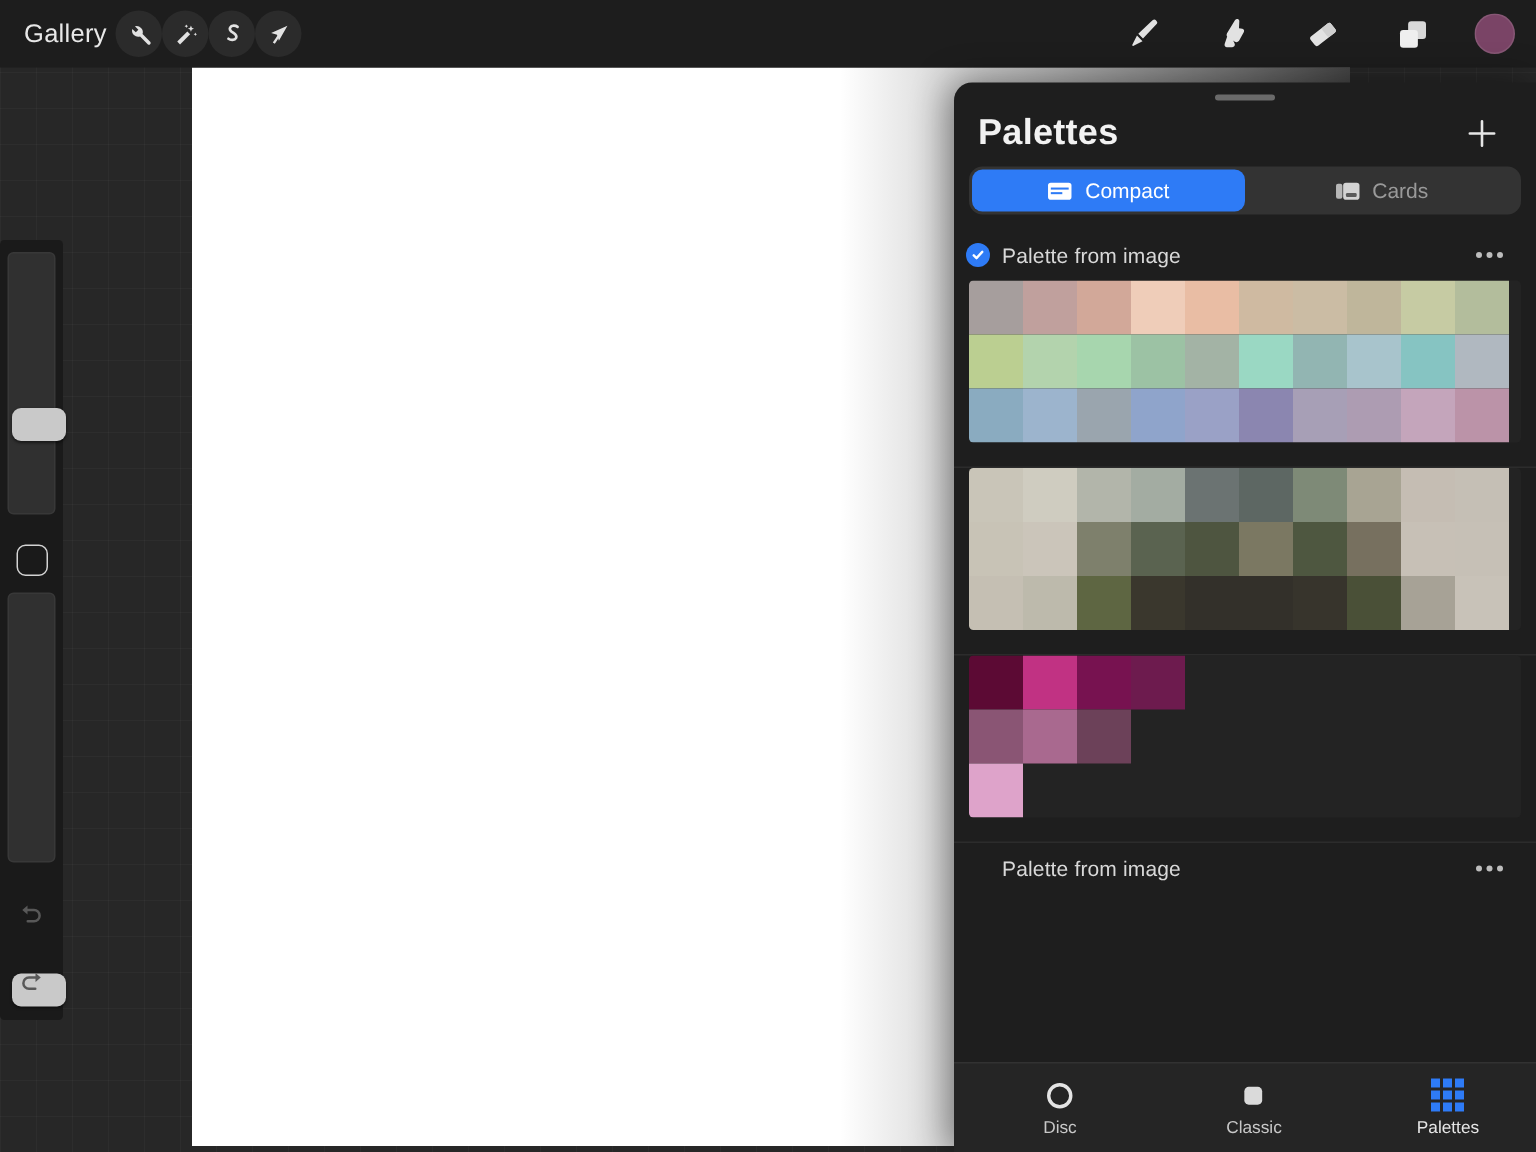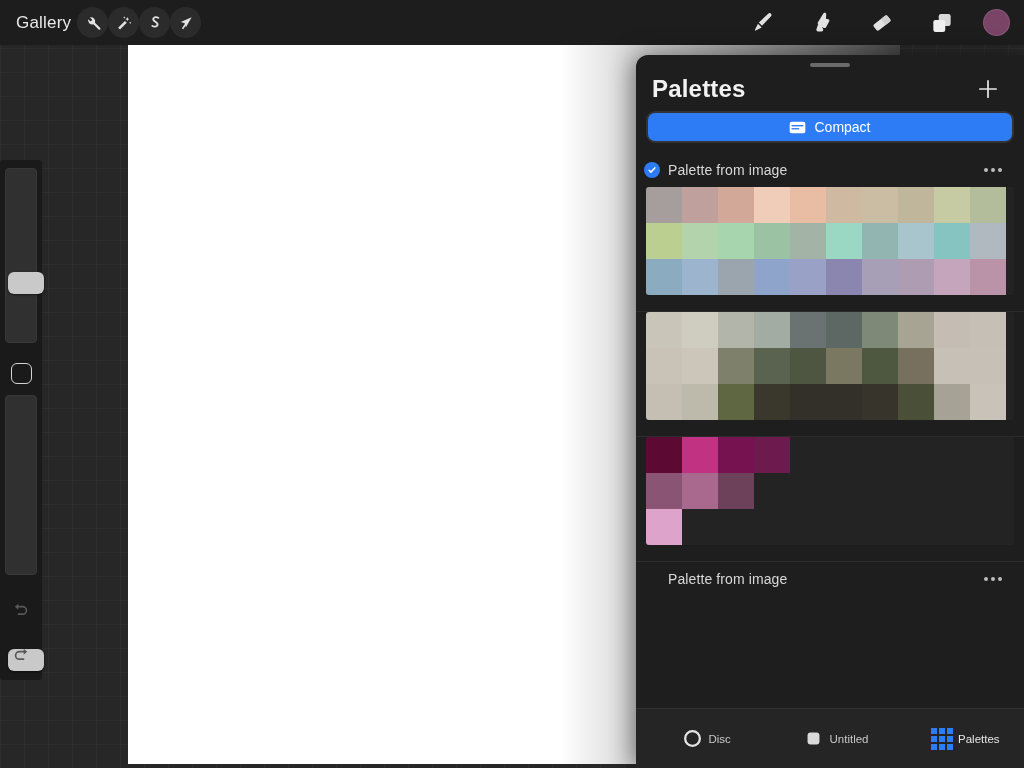--- a/index.html
+++ b/index.html
@@ -174,21 +174,21 @@
   
   #tabbar{
     position:absolute; left:0; bottom:0; width:388px; height:60px;
     background:#252525;
     border-top:1px solid #323232;
     display:flex; align-items:center;
     z-index:5;
   }
   .tab{
     flex:1; height:100%;
-    display:flex; flex-direction:row; align-items:center; justify-content:center; gap:5px;margin-left:12px;
+    display:flex; flex-direction:column; align-items:center; justify-content:center; gap:5px;margin-left:12px;
   }
   .tab-label{ color:#c8c8c8; font-size:11.5px; }
   .tab.active .tab-label{ color:#e6e6e6; }
   .tab-ico{ height:22px; display:flex; align-items:center; justify-content:center; }
   .pal-grid{ display:grid; grid-template-columns:repeat(3,6px); grid-template-rows:repeat(3,6px); gap:2px; }
   .pal-grid i{ display:block; width:6px; height:6px; background:#2e7bf6; }
 </style>
 </head>
 <body>
 
@@ -301,20 +301,30 @@
     <div class="seg active">
       <span>
         <svg width="17" height="13" viewBox="0 0 20 15">
             <rect x="0.8" y="0.8" width="18.4" height="13.4" rx="2.2" fill="#ffffff"></rect>
             <rect x="3" y="4.6" width="14" height="1.6" fill="#2e7bf6"></rect>
             <rect x="3" y="8.2" width="9" height="1.6" fill="#2e7bf6"></rect>
           </svg>
       </span>
       <span>Compact</span>
     </div>
+    <div class="seg">
+      <span>
+        <svg width="17" height="13" viewBox="0 0 20 15">
+            <rect x="0.8" y="1.6" width="5" height="11.8" rx="1.6" fill="#b7b7b7"></rect>
+            <rect x="6.4" y="0.8" width="12.8" height="13.4" rx="2.2" fill="#d3d3d3"></rect>
+            <rect x="8.6" y="8.8" width="8.4" height="3.2" rx="1" fill="#5a5a5a"></rect>
+          </svg>
+      </span>
+      <span>Cards</span>
+    </div>
   </div>
 
   <div id="palette-list">
       <div class="palette-block">
         <div class="palette-row-head">
           <span class="check-badge">
             <svg width="10" height="10" viewBox="0 0 12 12">
               <path fill="none" stroke="#fff" stroke-width="1.9" stroke-linecap="round" stroke-linejoin="round" d="M2.6 6.3l2.2 2.2 4.6-5"></path>
             </svg>
           </span>
@@ -468,21 +478,21 @@
           </svg>
       </span>
       <span class="tab-label">Disc</span>
     </div>
     <div class="tab">
       <span class="tab-ico">
         <svg width="21" height="21" viewBox="0 0 24 24">
             <rect x="5.2" y="5.2" width="13.6" height="13.6" rx="3.4" fill="#dadada"></rect>
           </svg>
       </span>
-      <span class="tab-label">Untitled</span>
+      <span class="tab-label">Classic</span>
     </div>
     <div class="tab active">
       <span class="tab-ico">
         <span class="pal-grid">
             <i></i>
             <i></i>
             <i></i>
             <i></i>
             <i></i>
             <i></i>

